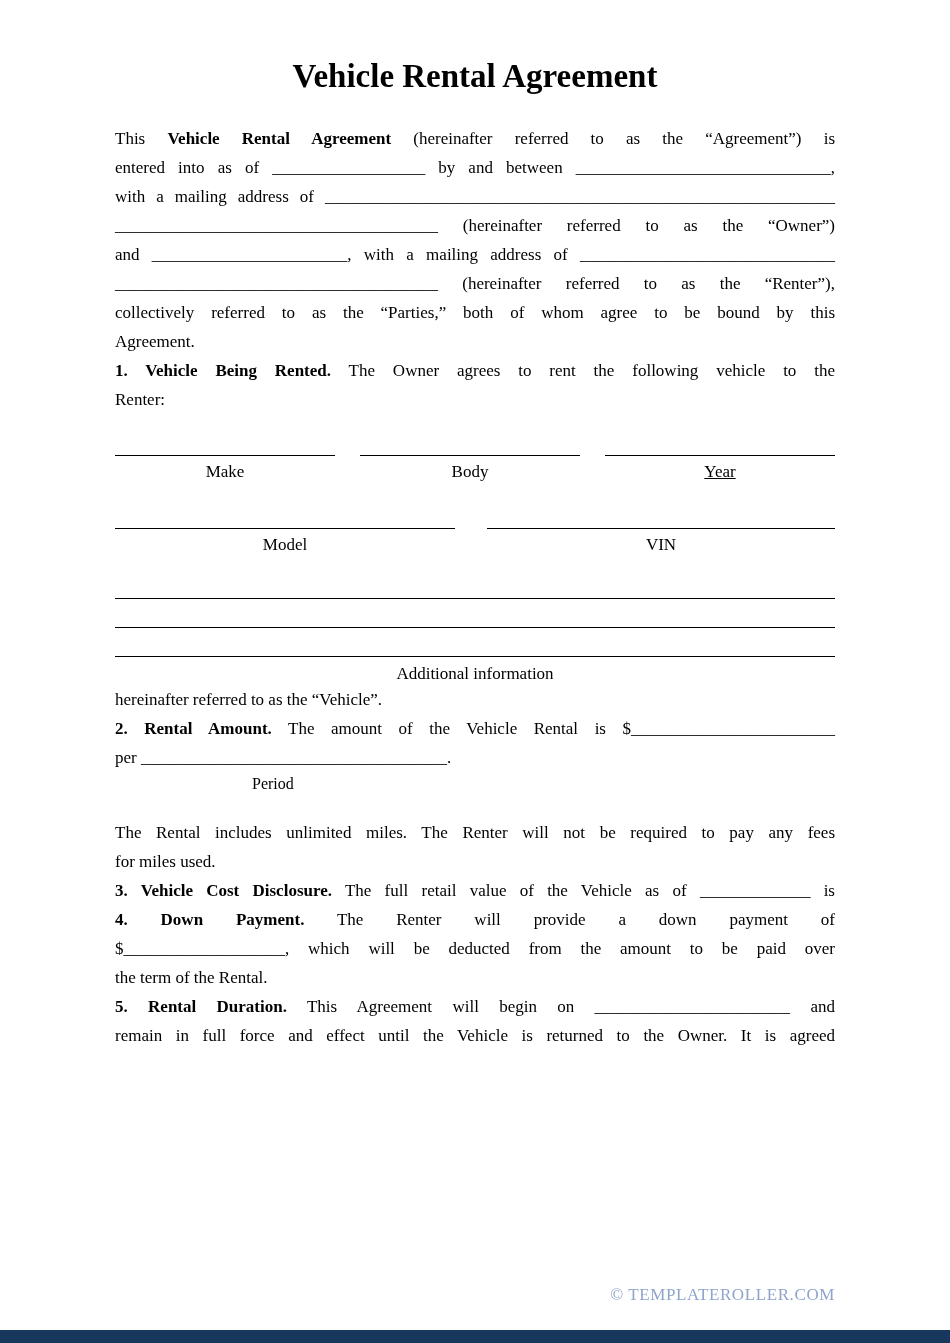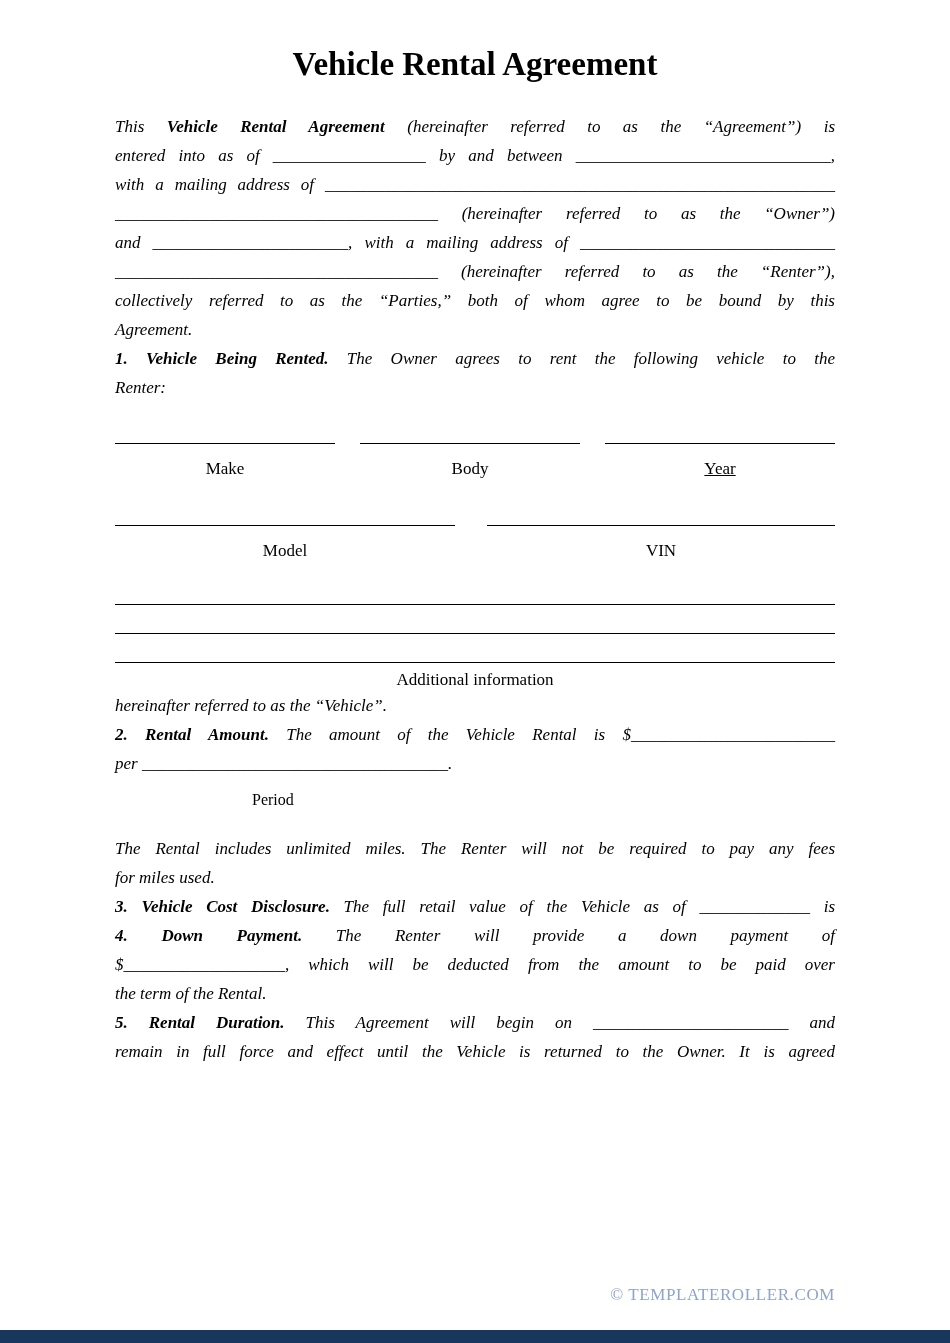--- a/index.html
+++ b/index.html
@@ -3,42 +3,42 @@
 <meta charset="utf-8">
 <style>
   * { box-sizing: border-box; }
   html, body { margin: 0; padding: 0; }
   body {
     width: 950px; height: 1343px;
     background: #ffffff; color: #000;
     font-family: "Liberation Serif", serif;
     position: relative; overflow: hidden;
   }
-  .page { padding: 44px 115px 0 115px; }
+  .page { padding: 56px 115px 0 115px; }
   h1.title {
     margin: 0; text-align: center;
     font-size: 33px; line-height: 40px; font-weight: bold;
   }
   .para { font-size: 17px; line-height: 29px; }
-  .ln { text-align: justify; text-align-last: justify; font-style: italic; }
+  .ln { text-align: justify; text-align-last: justify; }
   .ln.last { text-align-last: auto; }
   .intro { margin-top: 28px; }
   .s1, .s2, .s3, .s4, .s5, .after { }
   .frow { display: flex; justify-content: space-between; }
   .frow1 { margin-top: 20px; }
   .frow2 { margin-top: 22px; }
   .w220 { width: 220px; } .w230 { width: 230px; text-decoration: underline; }
   .w340 { width: 340px; } .w348 { width: 348px; }
   .fline { height: 22px; border-bottom: 1.5px solid #000; }
   .frow2 .fline { height: 24px; }
-  .flabel { font-size: 17px; line-height: 22px; text-align: center; margin-top: 14px; }
+  .flabel { font-size: 17px; line-height: 22px; text-align: center; margin-top: 5px; }
   .addl { margin-top: 14px; }
   .addl .fline { height: 29px; }
   .addl .flabel { margin-top: 6px; }
-  .period { font-size: 16px; line-height: 20px; margin: 12px 0 0 137px; }
+  .period { font-size: 16px; line-height: 20px; margin: 2px 0 0 137px; }
   .note { margin-top: 24px; }
   .footer {
     position: absolute; top: 1269px; right: 115px;
     font-family: Liberation Serif, serif;
     font-size: 17px; letter-spacing: 0.6px;
     color: #8EA4CB; cursor: pointer; text-decoration: none; margin-top: 16px;
   }
   .bottom-bar {
     position: absolute; left: 0; right: 0; bottom: 0;
     height: 13px; background: #17375D;

